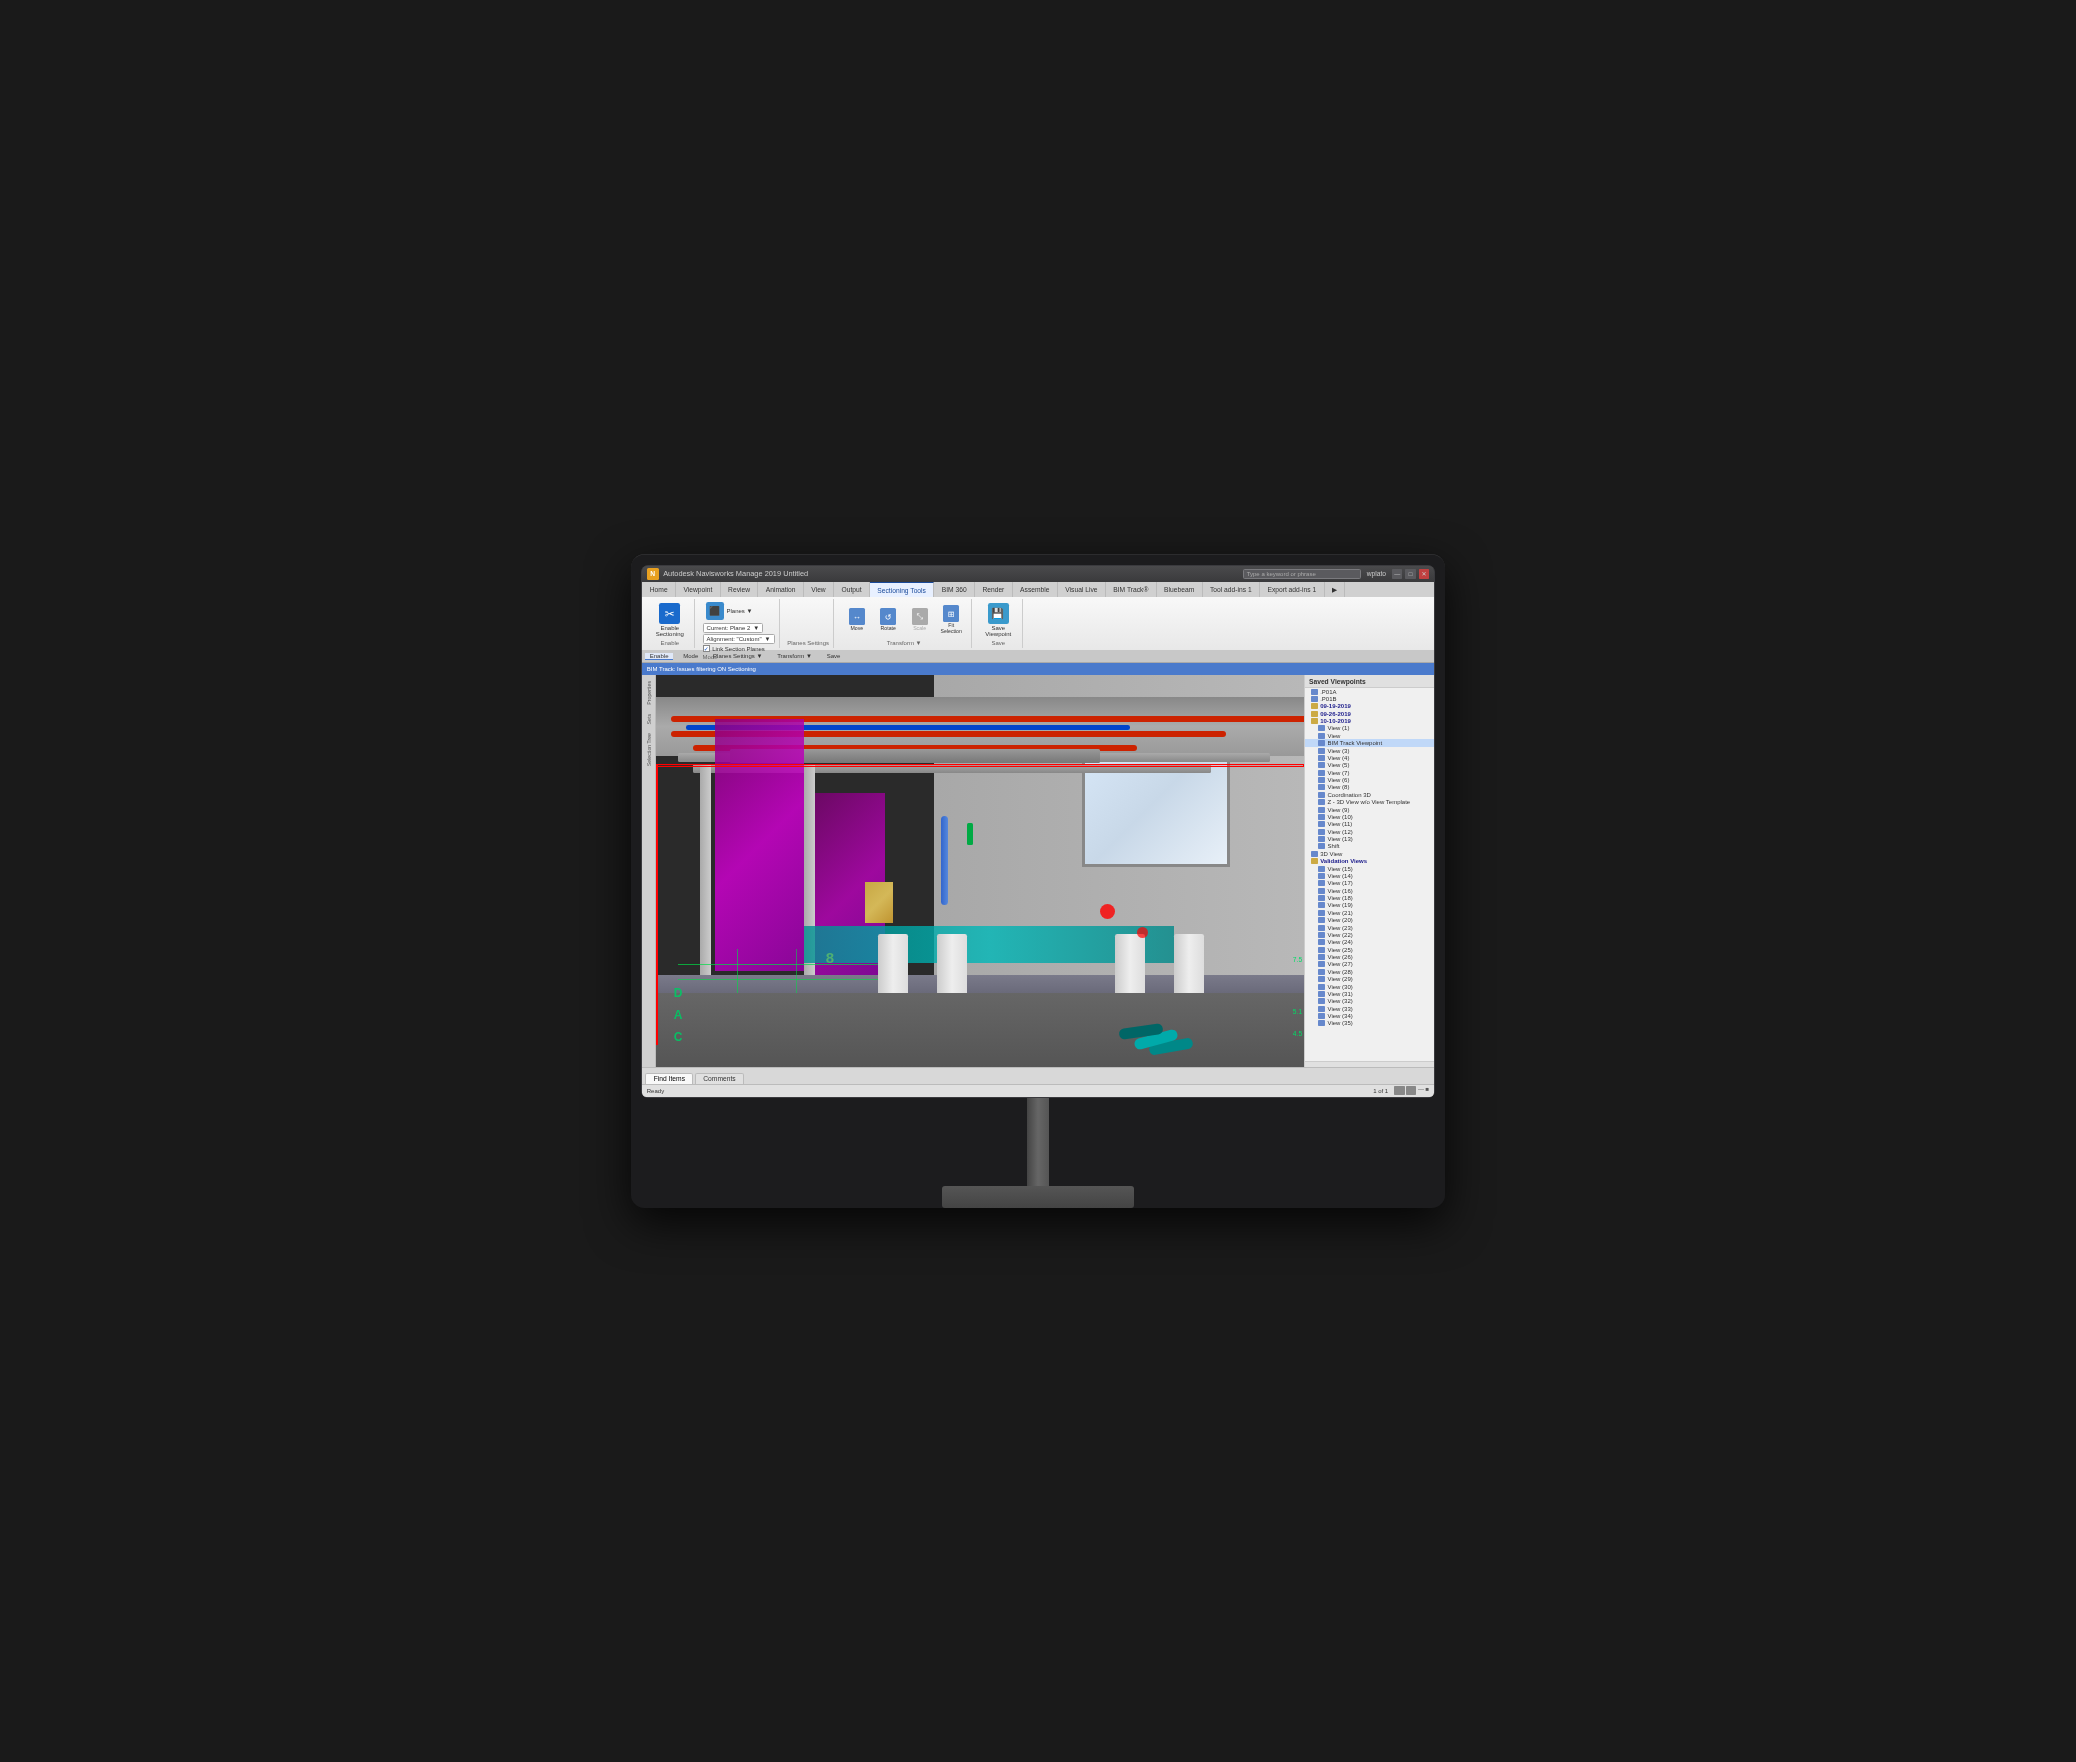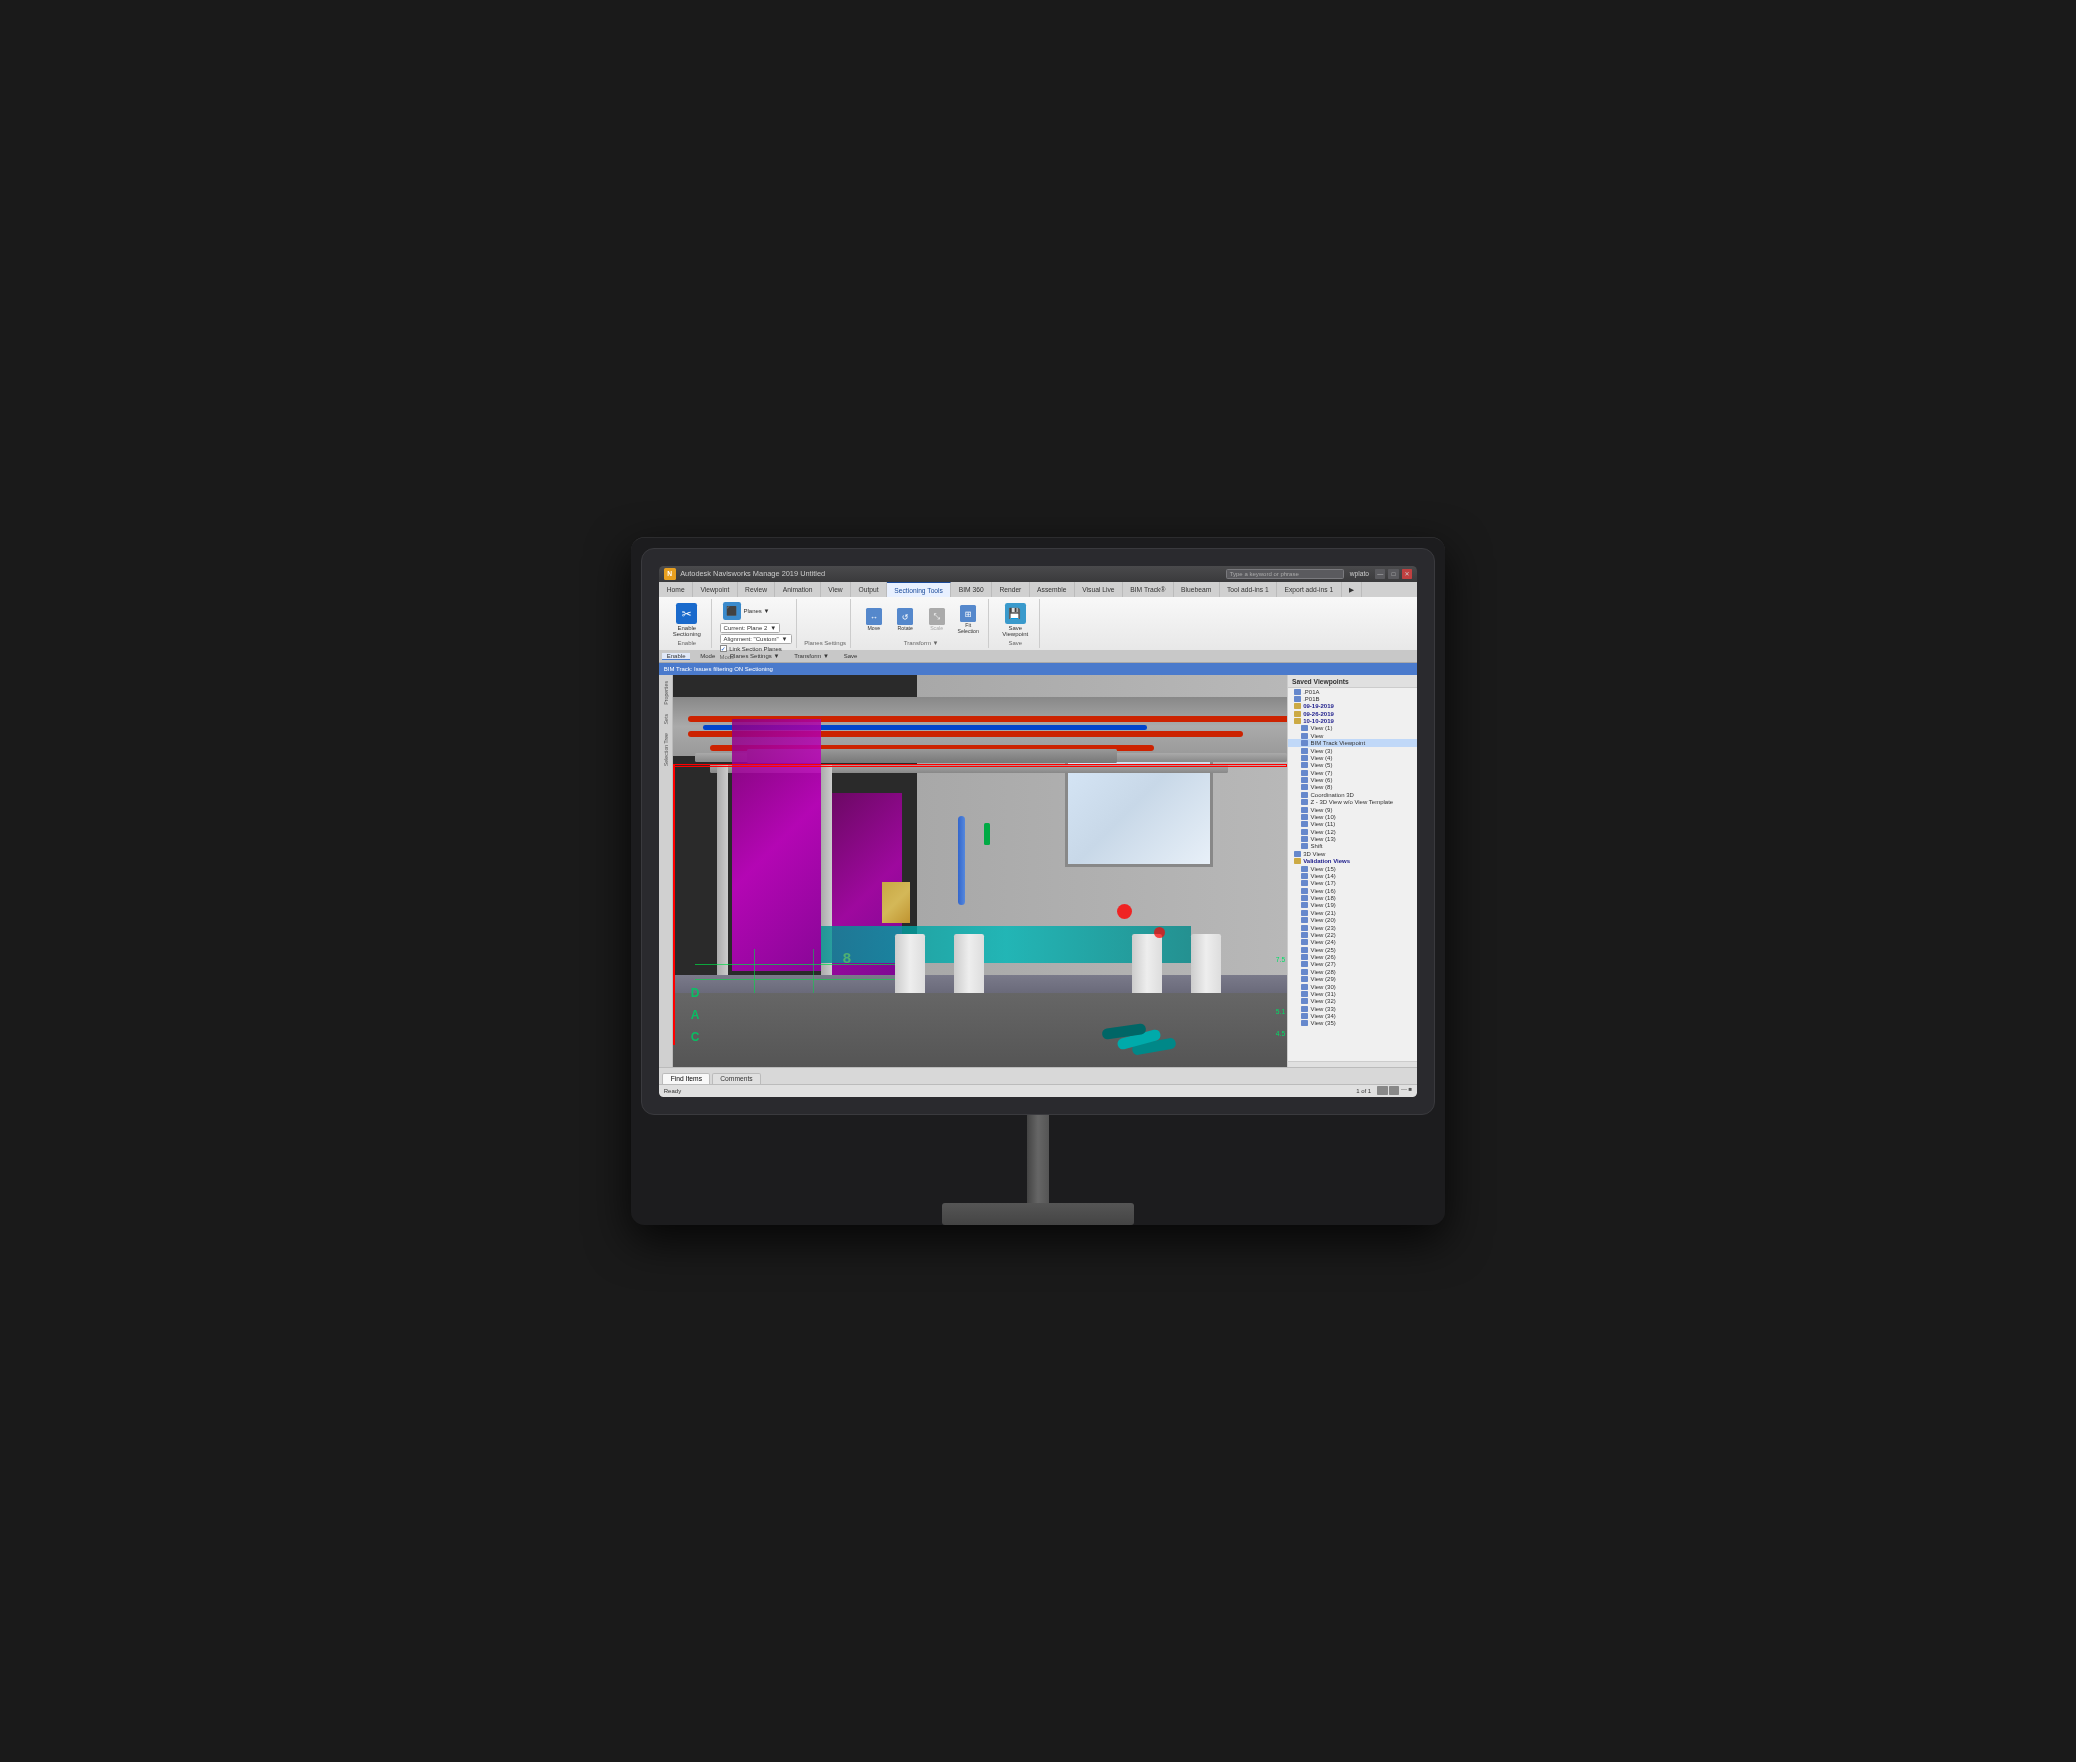--- a/index.html
+++ b/index.html
@@ -15,22 +15,22 @@
     .monitor-outer {
       width: 814px;
       background: #1c1c1e;
       border-radius: 13.3px;
       padding: 10.4px 10.4px 0 10.4px;
       box-shadow: 0 15px 44px rgba(0,0,0,0.8), inset 0 0.7px 0 rgba(255,255,255,0.1);
     }
 
     .monitor-bezel {
       background: #2a2a2e;
-      border-radius: 13px;
-      padding: 17px;
+      border-radius: 7px;
+      padding: 0;
       border: 0.7px solid #3a3a3e;
     }
 
     .monitor-screen {
       background: #1e1e1e;
       border-radius: 4.4px;
       overflow: hidden;
       position: relative;
     }
 

